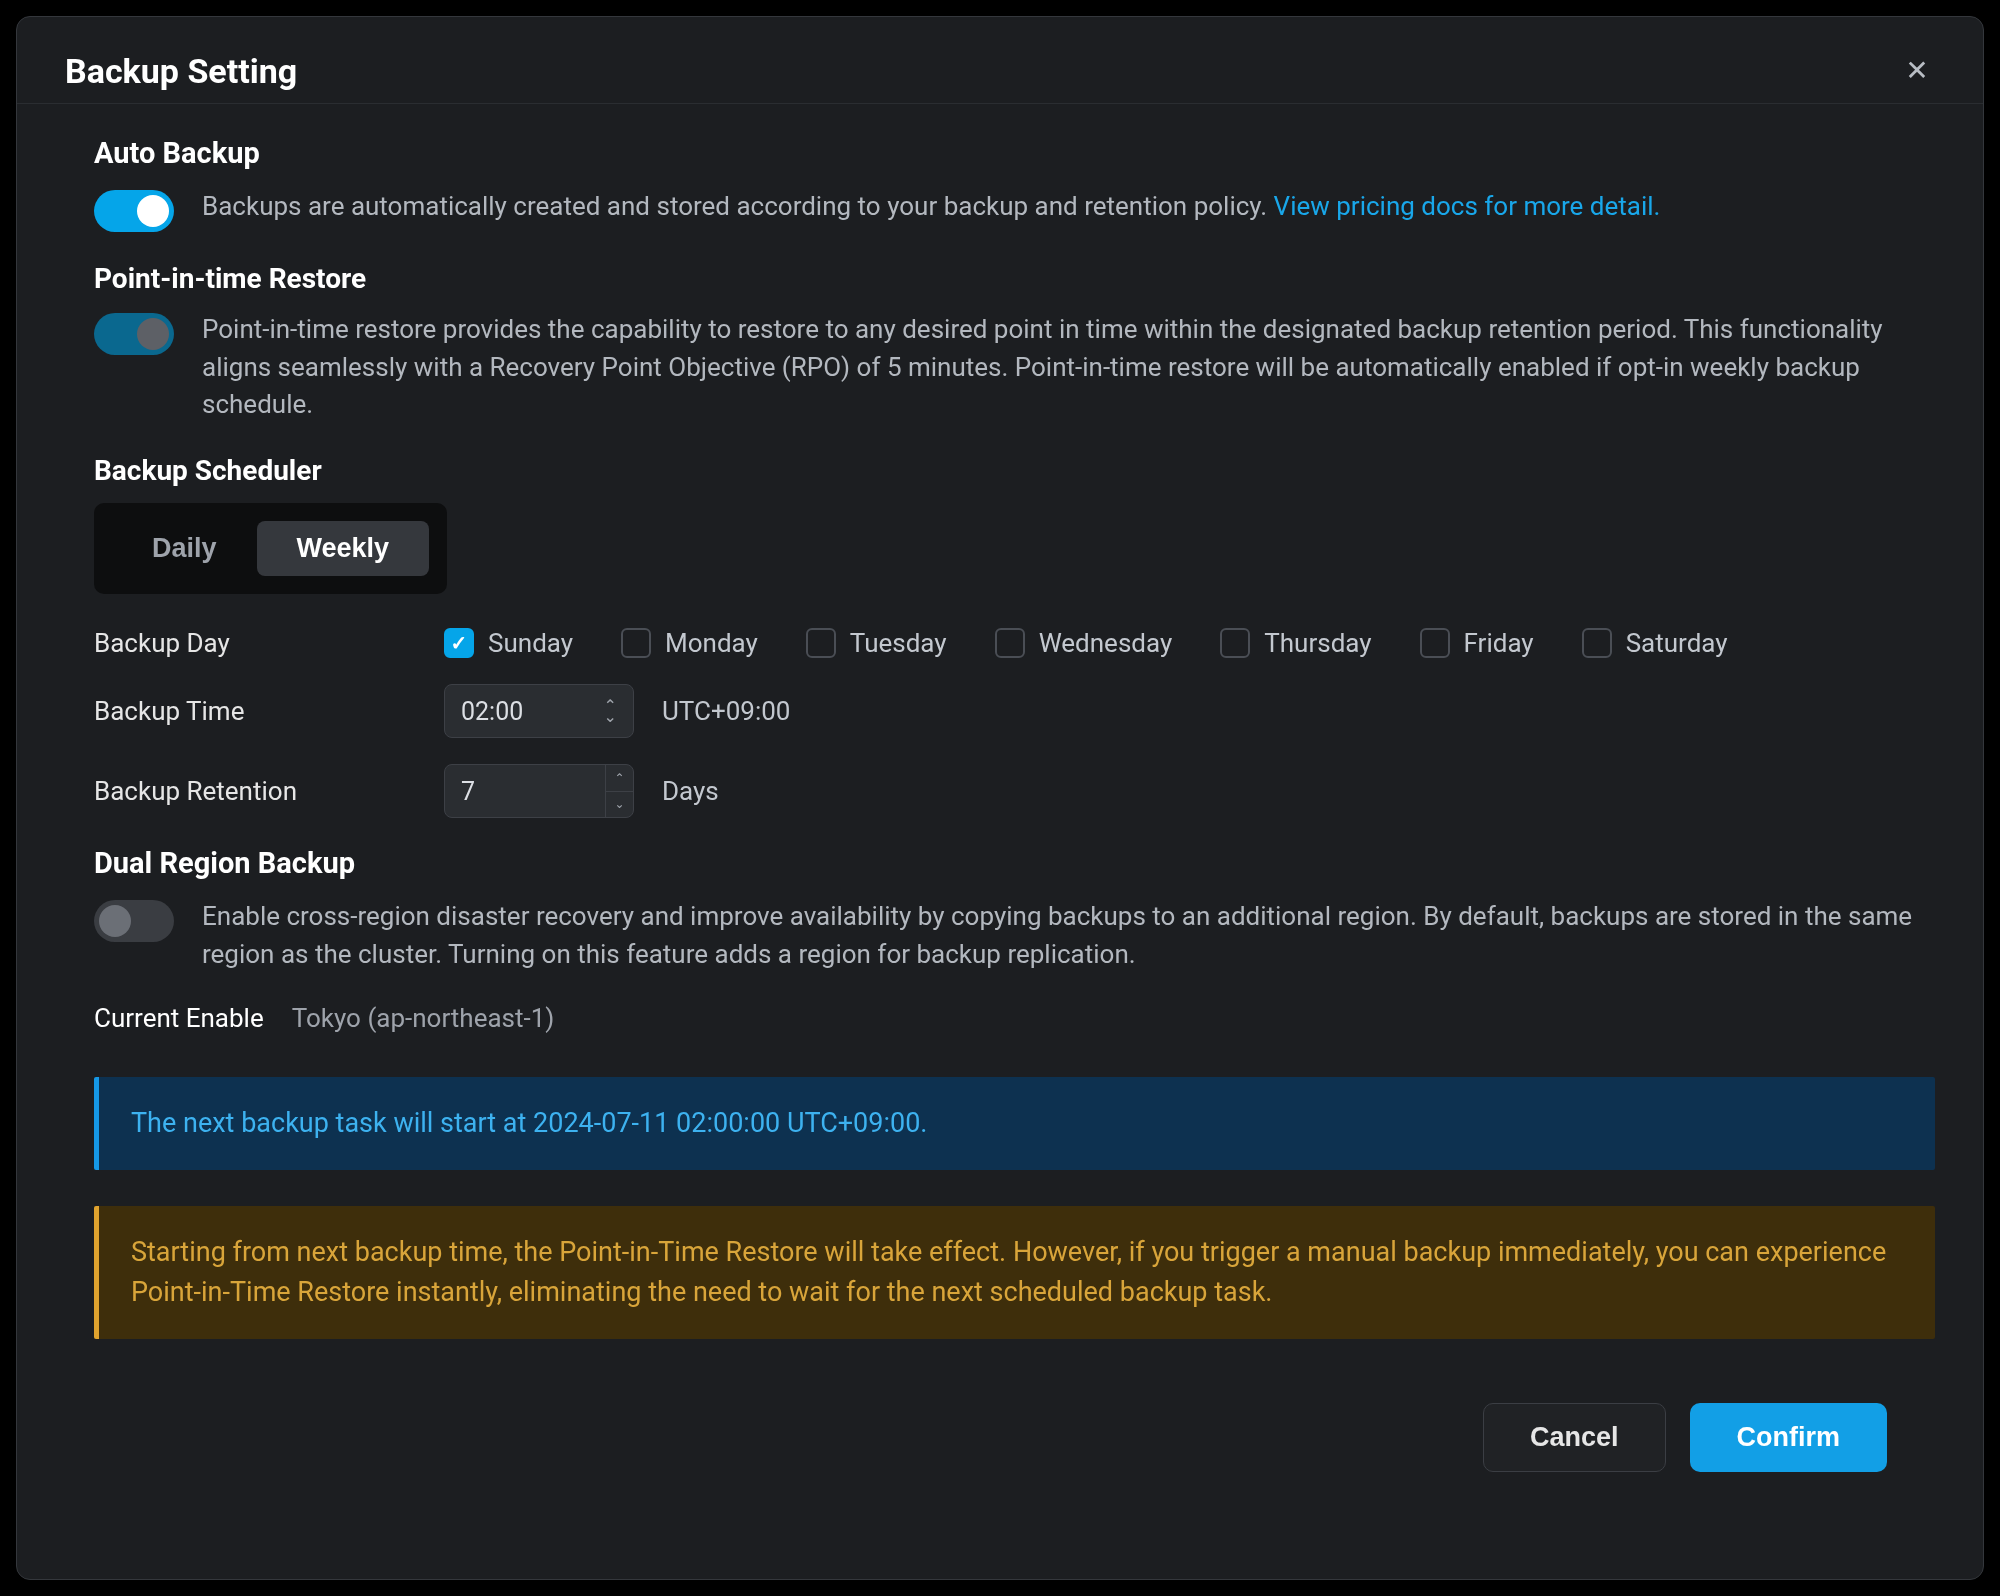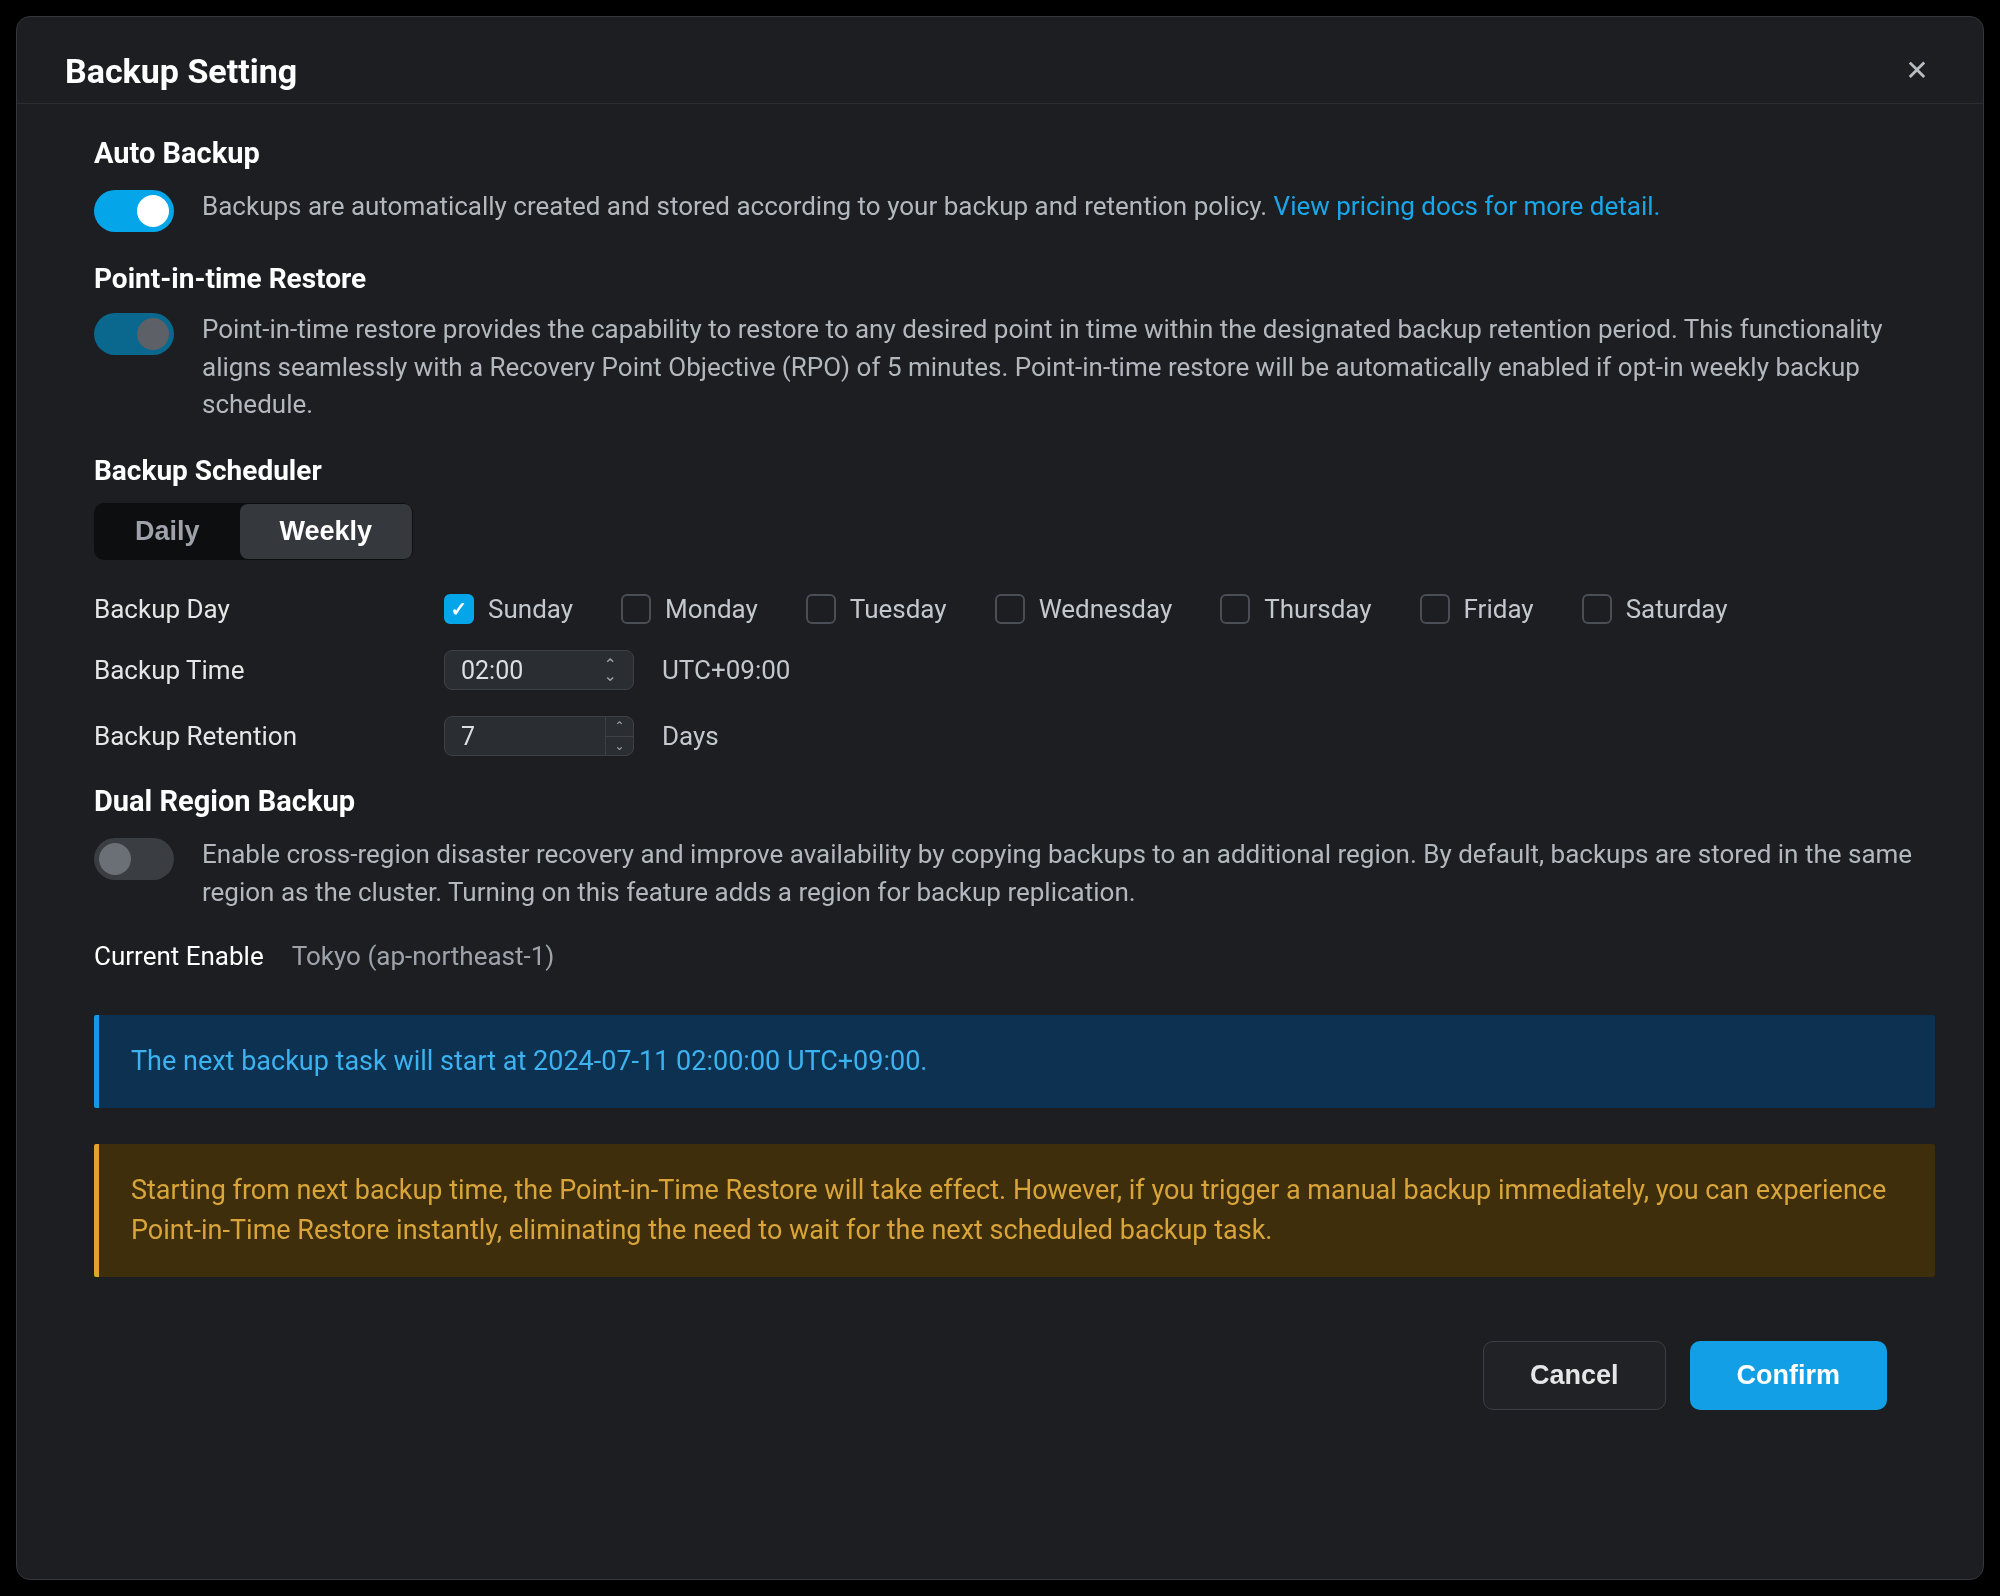--- a/index.html
+++ b/index.html
@@ -101,21 +101,21 @@
     font-size: 28px;
     font-weight: 700;
     color: #fff;
     margin-top: 8px;
     margin-bottom: 16px;
   }
   .seg {
     display: inline-flex;
     background: #0d0e0f;
     border-radius: 10px;
-    padding: 1px;
+    padding: 18px;
     margin-bottom: 34px;
   }
   .seg-btn {
     padding: 12px 40px;
     border-radius: 8px;
     font-size: 27px;
     font-weight: 600;
     color: #9ea3ab;
     cursor: pointer;
     border: none;
@@ -157,21 +157,21 @@
     flex-shrink: 0;
   }
   .chk.checked {
     background: #05a5e9;
     border-color: #05a5e9;
     color: #fff;
     font-size: 20px;
     font-weight: 900;
   }
   .select, .numinput {
-    height: 40px;
+    height: 54px;
     background: #2a2d31;
     border: 1px solid #3d4046;
     border-radius: 8px;
     color: #dcdfe4;
     font-size: 25px;
     display: flex;
     align-items: center;
     padding: 0 16px;
     position: relative;
   }

